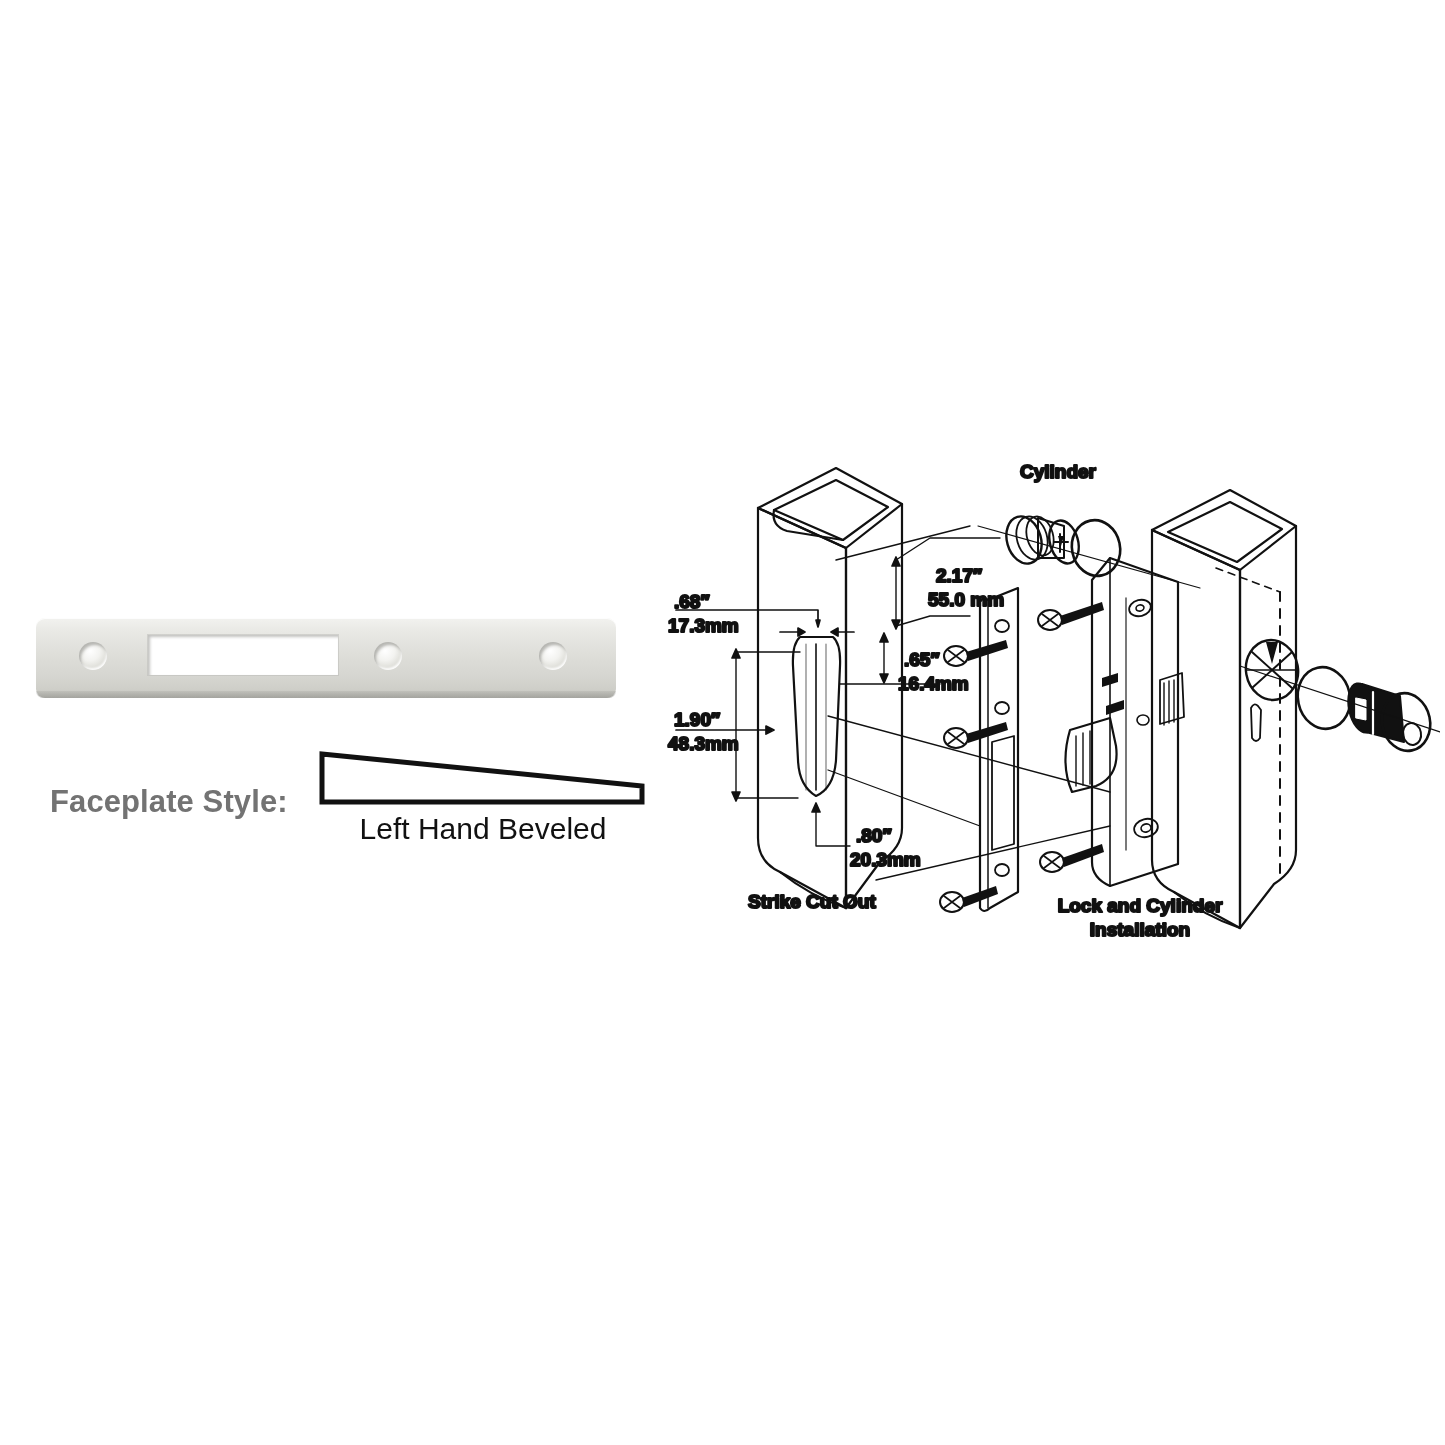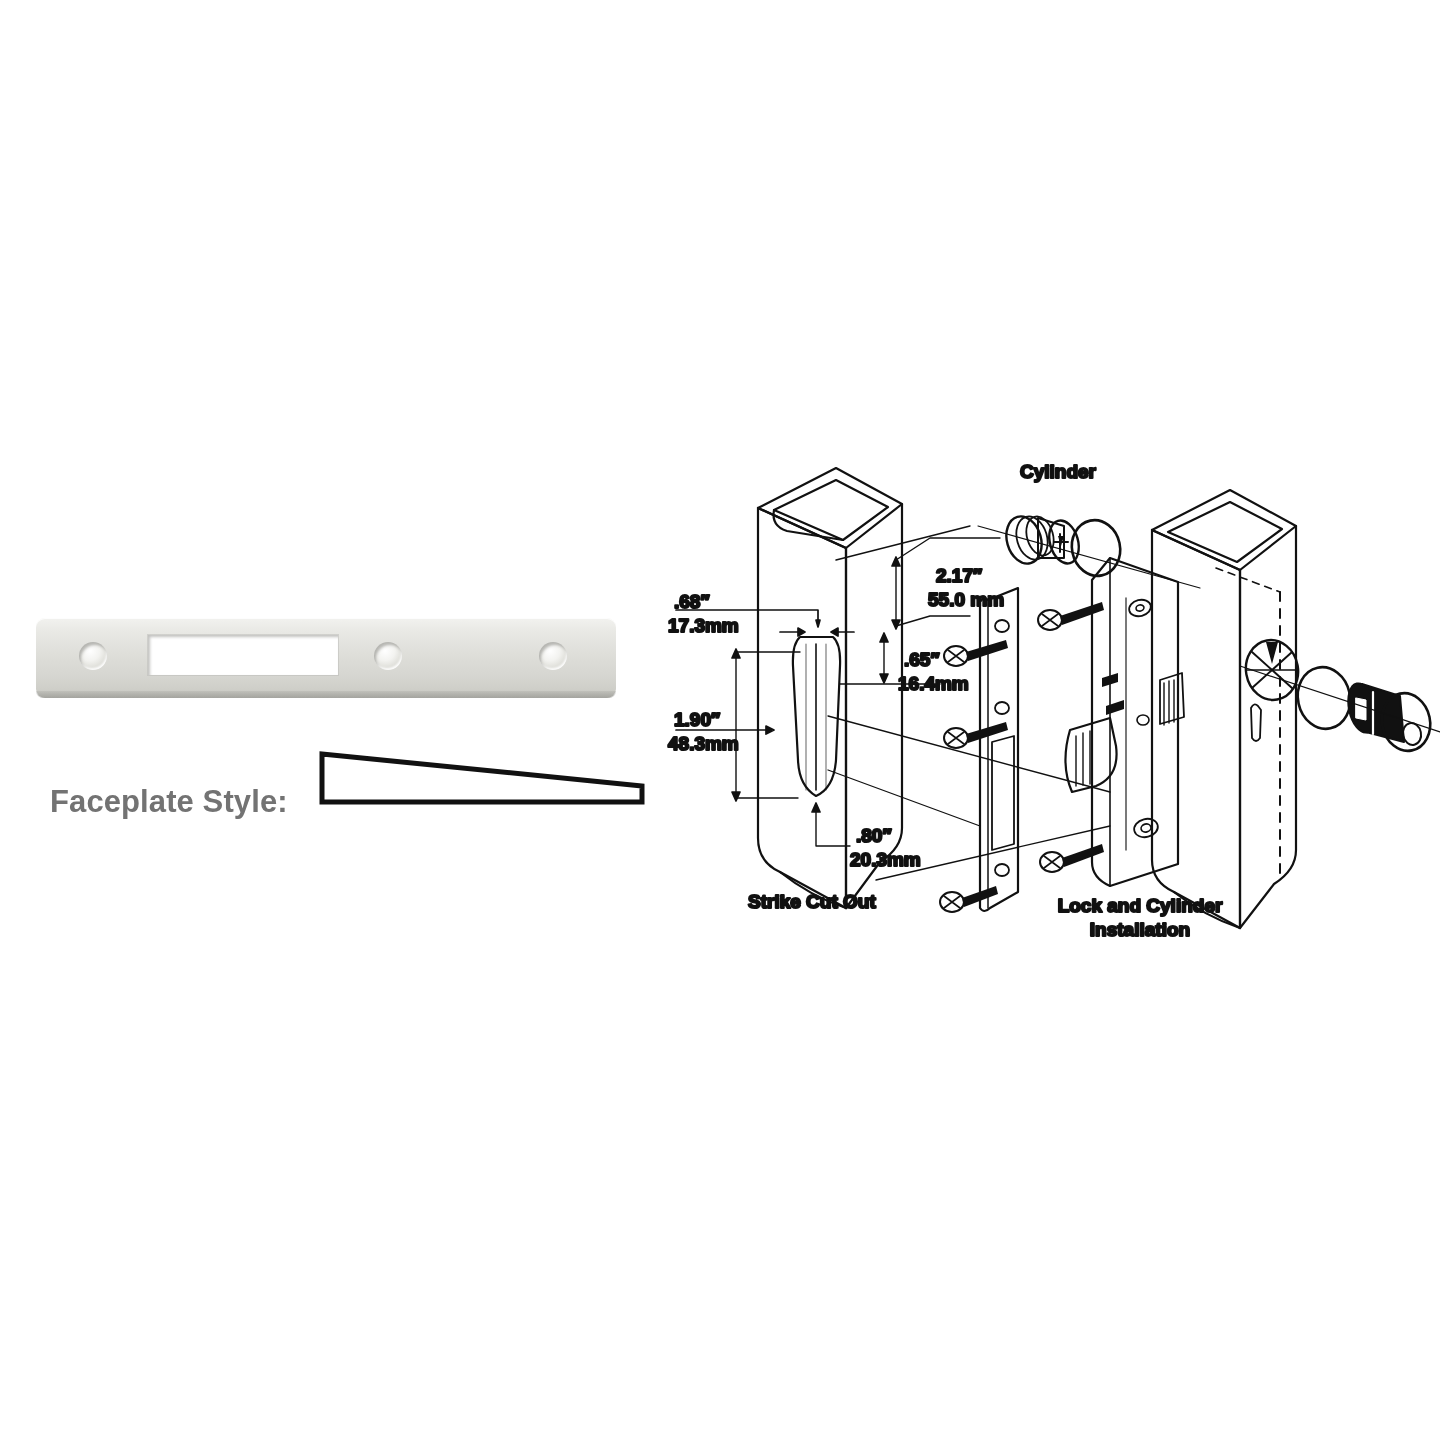--- a/index.html
+++ b/index.html
@@ -159,20 +159,21 @@
 
     <div class="style-row">
       <div class="style-label">Faceplate Style:</div>
 
       <div class="bevel-wedge">
         <svg viewBox="0 0 330 56" width="330" height="56" aria-hidden="true">
           <polygon points="5,4 325,36 325,52 5,52" fill="#ffffff" stroke="#111111" stroke-width="5" stroke-linejoin="miter"></polygon>
         </svg>
       </div>
 
+      <div class="bevel-caption">Left Hand Beveled</div>
     </div>
   </div>
 
   <div class="diagram">
     <svg viewBox="0 0 800 540" width="800" height="540" aria-hidden="true">
       <g fill="none" stroke="#111111" stroke-width="2.2" stroke-linecap="round" stroke-linejoin="round">
 
         <g>
 
           <path d="M118,78 L118,408 Q118,432 140,442 L206,478 L206,118 Z"></path>

